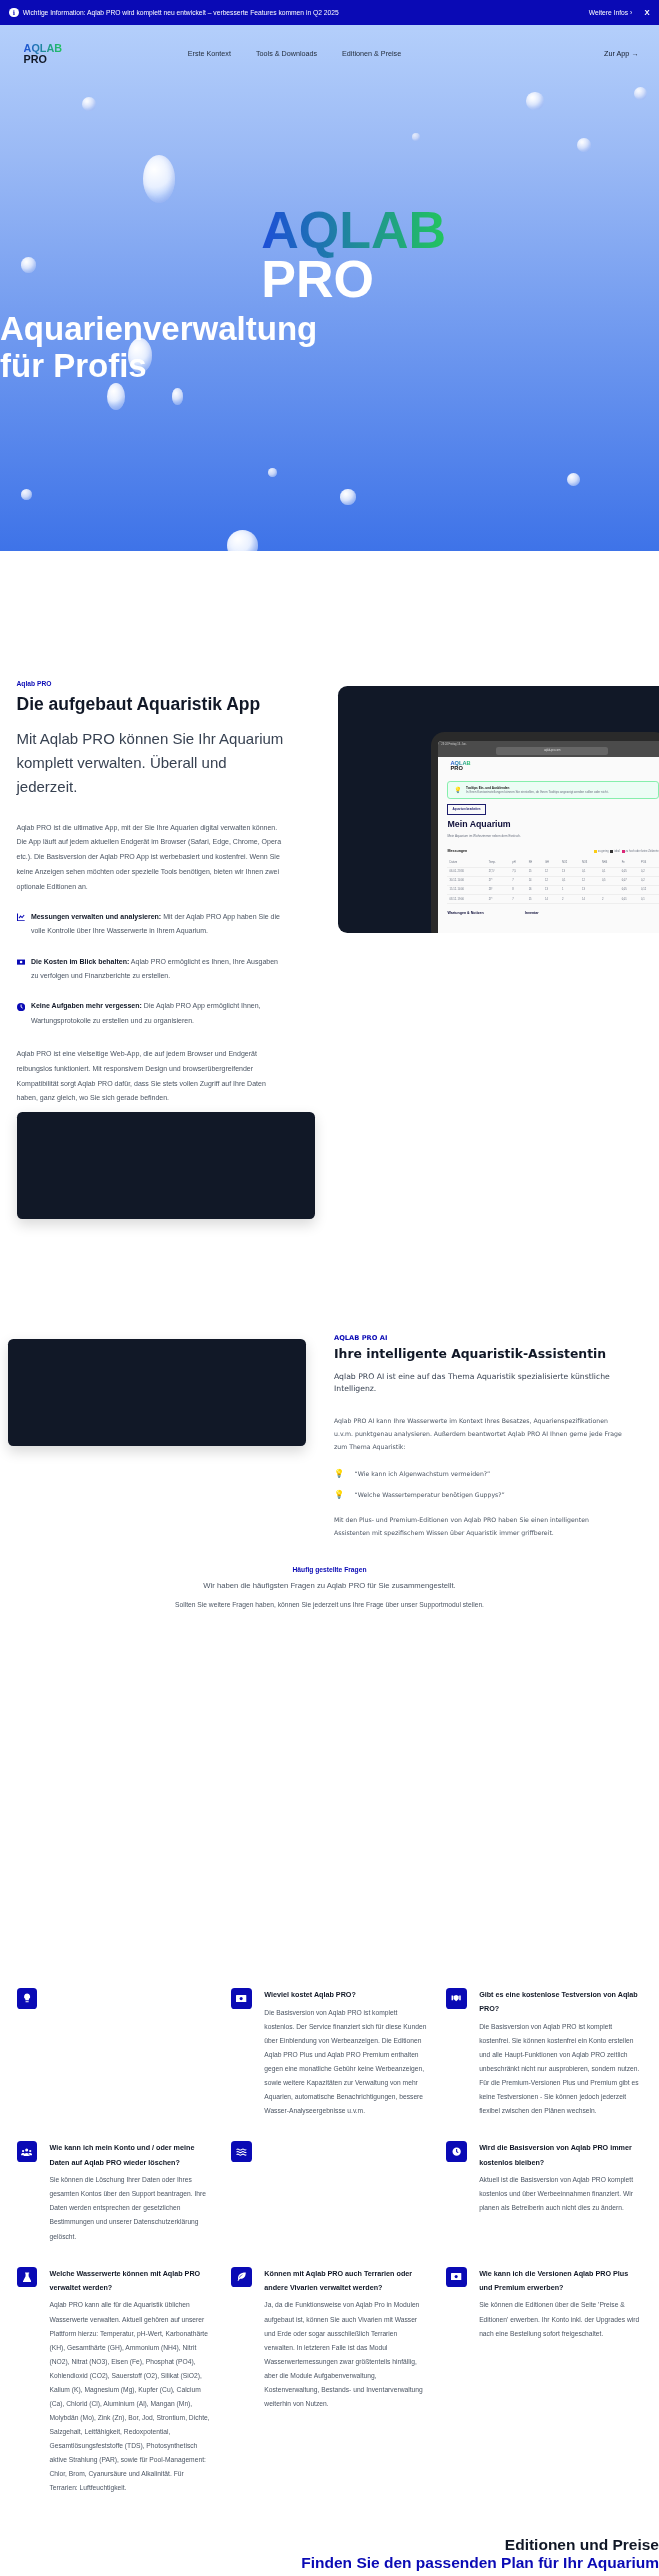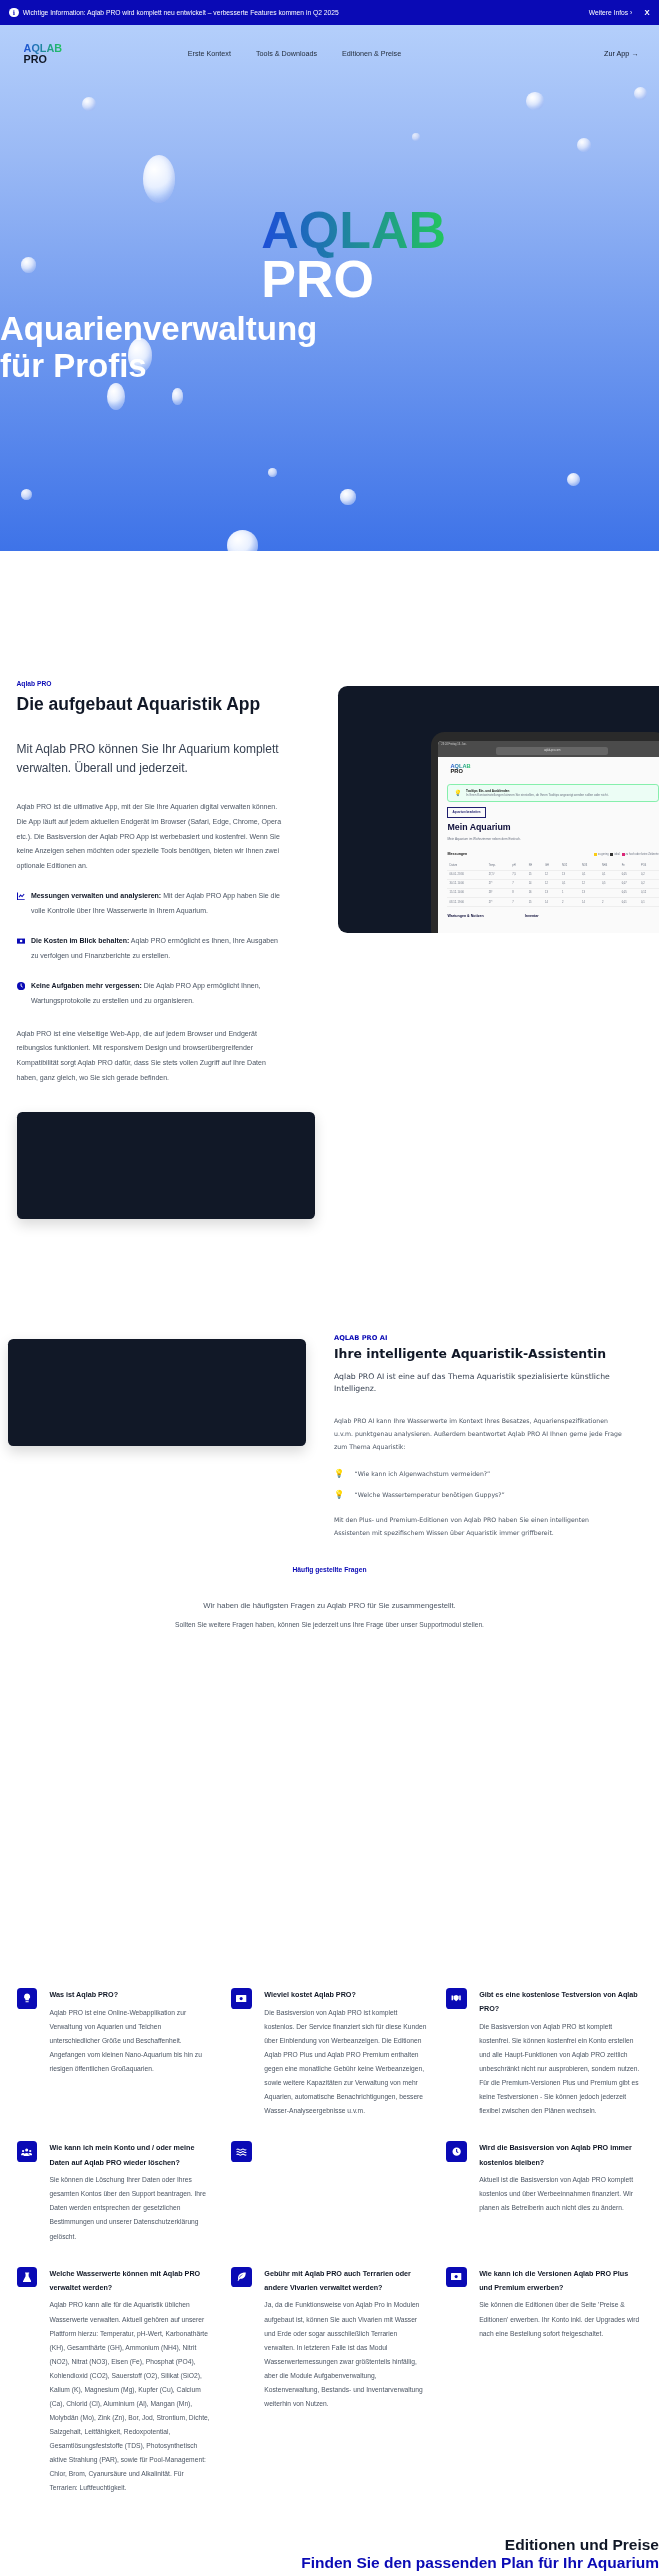--- a/index.html
+++ b/index.html
@@ -4,38 +4,38 @@
 <style>
 *{box-sizing:border-box;margin:0;padding:0}
 body{width:659px;font-family:"Liberation Sans",sans-serif;color:#111827;background:#fff}
 .banner{height:25px;background:#0a0ab5;color:#fff;display:flex;align-items:center;padding:0 9.3px;font-size:6.7px}
 .banner .info{width:9.3px;height:9.3px;border-radius:50%;background:#fff;color:#0a0ab5;font-weight:bold;font-size:6.2px;display:flex;align-items:center;justify-content:center;margin-right:4.1px;font-family:"DejaVu Serif",serif}
 .banner .msg{flex:1}
 .banner .more{margin-right:12.4px}
 .banner .close{font-weight:bold;font-size:7.7px}
 .hero{height:526px;background:linear-gradient(180deg,#b4cffb 0%,#9ab9f5 25%,#6e98ef 60%,#3e73e8 100%);position:relative;overflow:hidden}
 .nav{display:flex;align-items:center;height:57px;padding:0 20.6px}
-.logo{display:inline-flex;align-items:flex-start;font-weight:bold;line-height:0.95}
+.logo{display:inline-flex;align-items:center;font-weight:bold;line-height:0.95}
 .logo .bar{width:1.5px;background:linear-gradient(#f59e0b,#ec4899);margin-right:1.5px}
 .logo .l1{background:linear-gradient(90deg,#1d4ed8,#22c55e);-webkit-background-clip:text;background-clip:text;color:transparent}
 .nav .logo{font-size:10.8px}
 .nav .links{flex:1;display:flex;justify-content:center;gap:25px;font-size:7.2px;color:#1f2937;padding-right:77px}
 .nav .app{font-size:7.2px;color:#111827}
 .bubble{position:absolute;border-radius:50%;background:radial-gradient(circle at 35% 30%,#fff 0%,#e8f0ff 45%,rgba(200,220,255,.8) 70%,rgba(160,190,250,.6) 100%);box-shadow:inset -2.1px -3.1px 6.2px rgba(120,150,230,.4)}
 .hero-logo{position:absolute;left:251px;top:181px;font-size:52px}
 .hero-logo .bar{width:4.1px;margin-right:6.2px}
 .hero-logo .l2{color:#fff}
 .hero h1{position:absolute;top:286px;width:100%;color:#fff;font-size:33px;font-weight:bold;line-height:1.12}
 .section{position:relative}
 .grid-bg{background-image:linear-gradient(#f1f3f6 0.5px,transparent 0.5px),linear-gradient(90deg,#f1f3f6 0.5px,transparent 0.5px);background-size:103px 103px}
 .s1{padding:129px 16.5px 0;height:788px}
 .col-l{width:268px}
 .eyebrow{color:#0a0ab5;font-weight:bold;font-size:6.7px;margin-bottom:7.2px}
 h2.big{font-size:17.5px;font-weight:bold;line-height:1.2;color:#111827}
-.lead{font-size:12px;color:#374151;line-height:1.6;margin-top:25px}
+.lead{font-size:15px;color:#374151;line-height:1.6;margin-top:12px}
 .p{font-size:7px;color:#4b5563;line-height:2.1}
 .feat{display:flex;gap:6.2px;margin-top:15.5px;font-size:7px;color:#4b5563;line-height:2.1}
 .feat b{color:#111827}
 .ficon{width:8.2px;height:8.2px;color:#0a0ab5;flex:0 0 8.2px;margin-top:3.1px}
 .device{position:absolute;left:338px;top:686px;width:321px;height:247px;background:#111827;border-radius:9.3px 0 0 9.3px;overflow:hidden}
 .tablet{position:absolute;left:93px;top:46px;width:237px;height:211px;background:#2a2a2a;border-radius:13.4px;padding:9.3px 0 0 7.2px}
 .screen{background:#fafafa;width:100%;height:100%;border-radius:4.1px 0 0 0;overflow:hidden;font-size:3.1px;color:#6b7280}
 .sbar{background:#4b4b4b;height:15.5px;color:#ccc;padding:1.5px 3.1px;font-size:2.6px;position:relative}
 .url{position:absolute;left:58px;top:6.2px;width:112px;height:7.2px;background:#666;border-radius:2.1px;text-align:center;line-height:7.2px;color:#ddd}
 .sc{padding:4.1px 9.3px}
@@ -51,21 +51,21 @@
 .col-r{position:absolute;left:334px;top:41px;width:289px}
 .ai-eyebrow{color:#0a0ab5;font-weight:bold;font-size:6.7px;font-family:"DejaVu Sans",sans-serif}
 .ai h2{font-family:"DejaVu Sans",sans-serif;font-size:12.4px;font-weight:bold;line-height:1.2;margin-top:5.2px}
 .ai .lead{font-family:"DejaVu Sans",sans-serif;font-size:7.7px;line-height:1.55;margin-top:9.3px}
 .ai .p{font-family:"DejaVu Sans",sans-serif;font-size:6.2px;line-height:2.1}
 .q{display:flex;gap:12.4px;align-items:center;font-family:"DejaVu Sans",sans-serif;font-size:6.2px;color:#4b5563;margin-top:11.3px}
 .q .ico{color:#0a0ab5;font-size:8.2px;width:8.2px}
 .faq-head{text-align:center;padding-top:0}
 .faq-head .eyebrow{margin-bottom:8.2px}
 .faq-head h2{font-size:14.4px}
-.faq-head .sub1{font-size:7.7px;color:#4b5563;margin-top:28px}
+.faq-head .sub1{font-size:7.7px;color:#4b5563;margin-top:8px}
 .faq-head .sub2{font-size:6.7px;color:#4b5563;margin-top:11.3px}
 .faq-grid{display:grid;grid-template-columns:repeat(3,1fr);column-gap:18.5px;row-gap:23px;padding:33px 16.5px 0}
 .faq{display:flex;gap:12.4px}
 .fi{width:20.6px;height:20.6px;flex:0 0 20.6px;border-radius:3.6px;background:#0a0ab5;color:#fff;display:flex;align-items:center;justify-content:center}
 .faq h3{font-size:7.2px;font-weight:bold;line-height:2;color:#111827}
 .faq p{font-size:6.7px;color:#4b5563;line-height:2.1;margin-top:3.1px}
 .pricing{text-align:right;padding-top:41px}
 .pricing h2{font-size:15.5px;font-weight:bold}
 .pricing h2.blue{color:#0a0ab5}
 </style>
@@ -269,24 +269,20 @@
 </div>
 
 <div class="faq-grid" style="padding-top:0">
   <div class="faq">
     <div class="fi">
         <svg width="8.2" height="10.3" viewBox="0 0 16 20">
           <path d="M8 1a6 6 0 0 0-3.5 10.9V14h7v-2.1A6 6 0 0 0 8 1z" fill="#fff"></path>
           <rect x="5" y="16" width="6" height="2" fill="#fff"></rect>
         </svg>
       </div>
-    <div>
-        <h3>Was ist Aqlab PRO?</h3>
-        <p>Aqlab PRO ist eine Online-Webapplikation zur Verwaltung von Aquarien und Teichen unterschiedlicher Größe und Beschaffenheit. Angefangen vom kleinen Nano-Aquarium bis hin zu riesigen öffentlichen Großaquarien.</p>
-      </div>
   </div>
   <div class="faq">
     <div class="fi">
         <svg width="10.3" height="7.2" viewBox="0 0 20 14">
           <rect width="20" height="14" rx="1" fill="#fff"></rect>
           <circle cx="10" cy="7" r="3" fill="#0a0ab5"></circle>
         </svg>
       </div>
     <div>
         <h3>Wieviel kostet Aqlab PRO?</h3>
@@ -348,21 +344,21 @@
         <p>Aqlab PRO kann alle für die Aquaristik üblichen Wasserwerte verwalten. Aktuell gehören auf unserer Plattform hierzu: Temperatur, pH-Wert, Karbonathärte (KH), Gesamthärte (GH), Ammonium (NH4), Nitrit (NO2), Nitrat (NO3), Eisen (Fe), Phosphat (PO4), Kohlendioxid (CO2), Sauerstoff (O2), Silikat (SiO2), Kalium (K), Magnesium (Mg), Kupfer (Cu), Calcium (Ca), Chlorid (Cl), Aluminium (Al), Mangan (Mn), Molybdän (Mo), Zink (Zn), Bor, Jod, Strontium, Dichte, Salzgehalt, Leitfähigkeit, Redoxpotential, Gesamtlösungsfeststoffe (TDS), Photosynthetisch aktive Strahlung (PAR), sowie für Pool-Management: Chlor, Brom, Cyanursäure und Alkalinität. Für Terrarien: Luftfeuchtigkeit.</p>
       </div>
   </div>
   <div class="faq">
     <div class="fi">
         <svg width="9.3" height="9.3" viewBox="0 0 18 18">
           <path d="M17 1C6 1 2 6 2 12c0 2 1 3 1 3S4 6 12 5C6 8 3 13 1 17h2c1-2 2-3 3-4 7 1 11-4 11-12z" fill="#fff"></path>
         </svg>
       </div>
     <div>
-        <h3>Gebühr mit Aqlab PRO auch Terrarien oder andere Vivarien verwaltet werden?</h3>
+        <h3>Können mit Aqlab PRO auch Terrarien oder andere Vivarien verwaltet werden?</h3>
         <p>Ja, da die Funktionsweise von Aqlab Pro in Modulen aufgebaut ist, können Sie auch Vivarien mit Wasser und Erde oder sogar ausschließlich Terrarien verwalten. In letzteren Falle ist das Modul Wasserwertemessungen zwar größtenteils hinfällig, aber die Module Aufgabenverwaltung, Kostenverwaltung, Bestands- und Inventarverwaltung weiterhin von Nutzen.</p>
       </div>
   </div>
   <div class="faq">
     <div class="fi">
         <svg width="10.3" height="7.2" viewBox="0 0 20 14">
           <rect width="20" height="14" rx="1" fill="#fff"></rect>
           <circle cx="10" cy="7" r="3" fill="#0a0ab5"></circle>
         </svg>
       </div>

